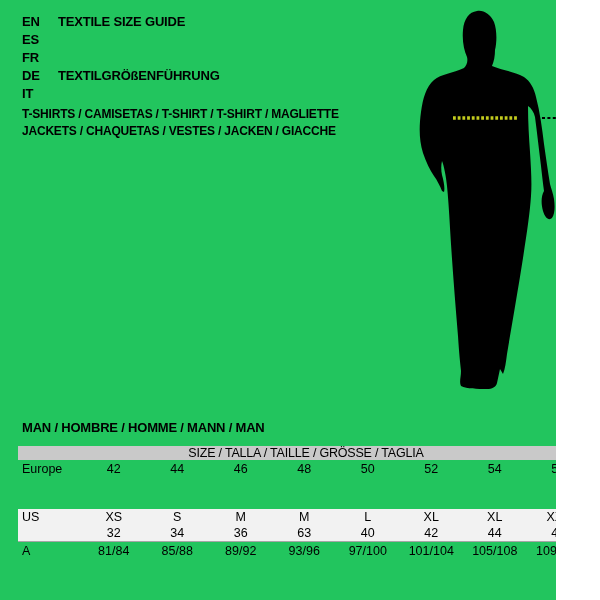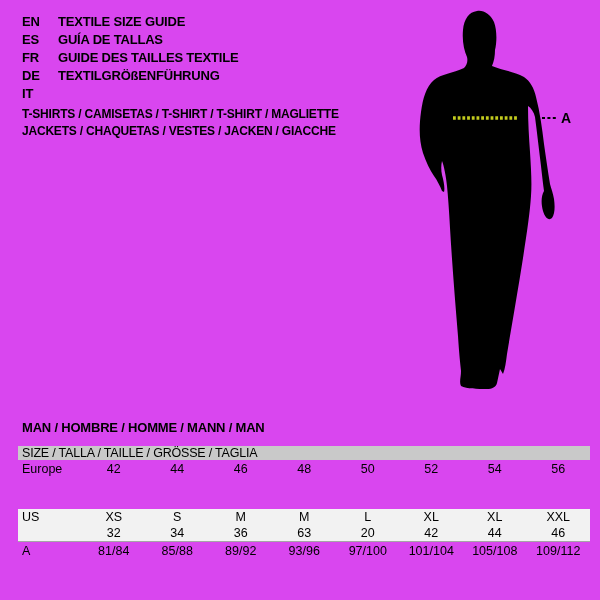--- a/index.html
+++ b/index.html
@@ -1,17 +1,17 @@
 <!DOCTYPE html>
 <html><head>
 <meta charset="utf-8">
 <style>
   html, body { margin:0; padding:0; background:#ffffff; }
   .canvas {
-    position:relative; width:600px; height:600px; background:#d946ef;
+    position:relative; width:556px; height:600px; background:#22c55e;
     font-family:"Liberation Sans","DejaVu Sans",sans-serif; color:#000;
     overflow:hidden;
   }
   
   .lang-list { position:absolute; left:22px; top:13px; }
   .lang-row { display:flex; height:18px; line-height:18px;
               font-size:13px; font-weight:700; letter-spacing:-0.2px; }
   .lang-code { width:36px; }
   
   .categories { position:absolute; left:22px; top:106px;
@@ -42,25 +42,23 @@
 
 <div class="canvas">
 
   <div class="lang-list">
     <div class="lang-row">
       <span class="lang-code">EN</span>
       <span class="lang-label">TEXTILE SIZE GUIDE</span>
     </div>
     <div class="lang-row">
       <span class="lang-code">ES</span>
-      <span class="lang-label">GUÍA DE TALLAS</span>
     </div>
     <div class="lang-row">
       <span class="lang-code">FR</span>
-      <span class="lang-label">GUIDE DES TAILLES TEXTILE</span>
     </div>
     <div class="lang-row">
       <span class="lang-code">DE</span>
       <span class="lang-label">TEXTILGRÖßENFÜHRUNG</span>
     </div>
     <div class="lang-row">
       <span class="lang-code">IT</span>
     </div>
   </div>
 
@@ -113,21 +111,21 @@
       C 95 14 89 10 82 11
       Z"></path>
     <line x1="58" y1="118" x2="123" y2="118" stroke="#c3cc1e" stroke-width="3.4" stroke-dasharray="2.8 1.9"></line>
     <line x1="147" y1="118" x2="162" y2="118" stroke="#000000" stroke-width="2" stroke-dasharray="3 2.4"></line>
     <text x="166" y="123" fill="#000000">A</text>
   </svg>
 
   <div class="section-title">MAN / HOMBRE / HOMME / MANN / MAN</div>
 
   <div class="size-table">
-    <div class="thead" style="background:#c9c9c9;">SIZE / TALLA / TAILLE / GRÖSSE / TAGLIA</div>
+    <div class="thead" style="background:#c9c9c9;text-align:center;">SIZE / TALLA / TAILLE / GRÖSSE / TAGLIA</div>
 
     <div class="trow first">
       <span class="lbl">Europe</span>
       <span class="val">42</span>
       <span class="val">44</span>
       <span class="val">46</span>
       <span class="val">48</span>
       <span class="val">50</span>
       <span class="val">52</span>
       <span class="val">54</span>
@@ -145,21 +143,21 @@
       <span class="val">XL</span>
       <span class="val">XXL</span>
     </div>
 
     <div class="trow" style="background:#f2f2f2;">
       <span class="lbl"></span>
       <span class="val">32</span>
       <span class="val">34</span>
       <span class="val">36</span>
       <span class="val">63</span>
-      <span class="val">20</span>
+      <span class="val">40</span>
       <span class="val">42</span>
       <span class="val">44</span>
       <span class="val">46</span>
     </div>
 
     <div class="trow last" style="border-top:1px solid #a6a6a6;">
       <span class="lbl">A</span>
       <span class="val">81/84</span>
       <span class="val">85/88</span>
       <span class="val">89/92</span>

